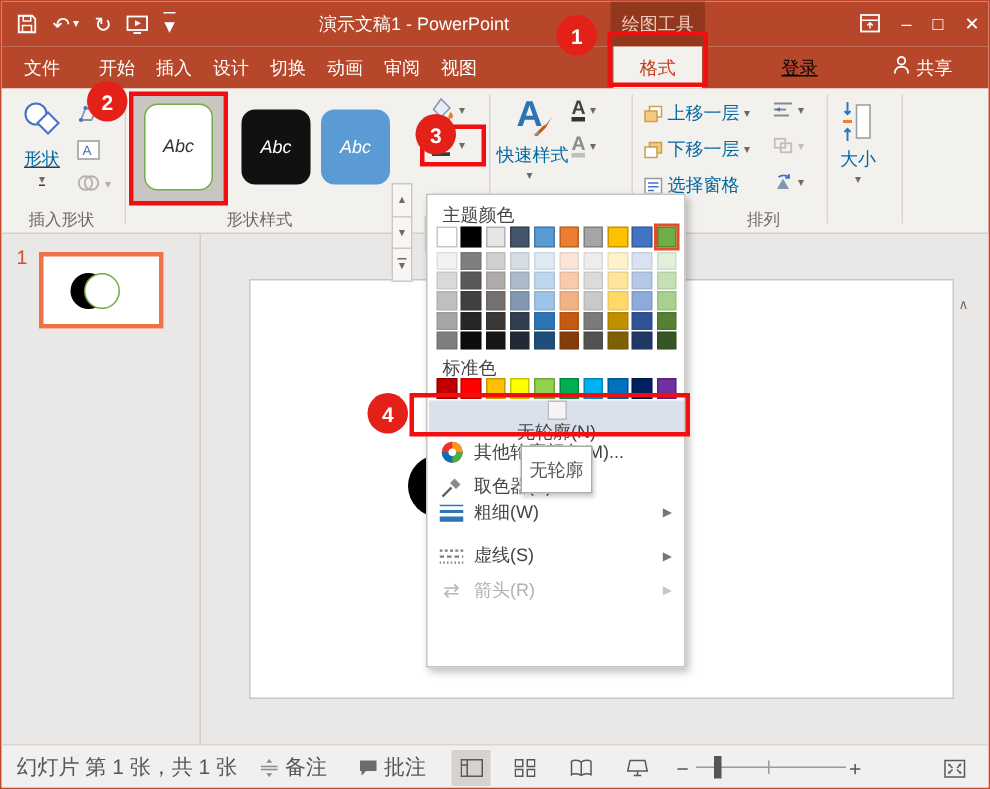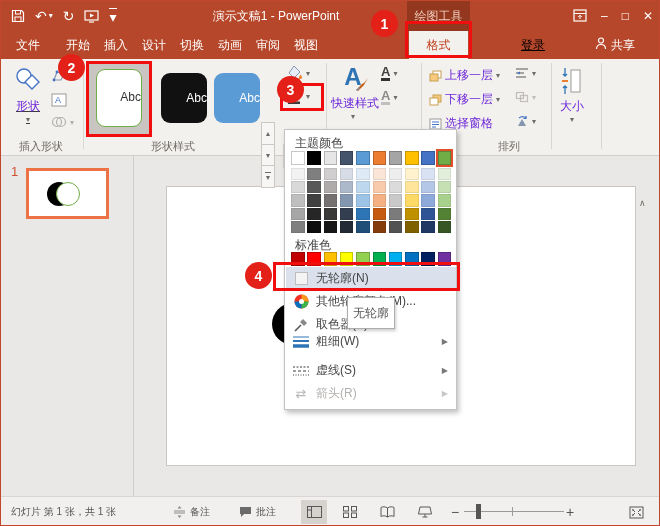--- a/index.html
+++ b/index.html
@@ -24,60 +24,60 @@
   .tab:first-child { margin-right:12px; }
   .format-tab { position:absolute; left:408px; top:0; width:59px; height:28px; background:#F3F1EE; color:#C13B1A; text-align:center; line-height:28px; }
   .tellme { position:absolute; left:480px; top:0; height:28px; display:flex; align-items:center; gap:4px; color:#fff; }
   .signin { position:absolute; left:520px; top:0; height:28px; line-height:28px; color:#000000;text-decoration:underline; }
   .share { position:absolute; left:594px; top:0; height:28px; display:flex; align-items:center; gap:4px; color:#fff; }
 
   
   .ribbon { position:absolute; left:0; top:58px; width:100%; height:97px; background:#F3F1EE; border-bottom:1px solid #D2CECA; z-index:10; }
   .rsep { position:absolute; top:4px; height:86px; width:1px; background:#DAD6D2; }
   .grp-label { position:absolute; font-size:11px; color:#6F6A66; white-space:nowrap; }
-  .rbtn-label { font-size:12px; color:#6d28d9; white-space:nowrap; }
+  .rbtn-label { font-size:12px; color:#0369a1; white-space:nowrap; }
   .dd { font-size:8px; color:#6F6A66; }
   .ribbon-text-btn { position:absolute; display:flex; align-items:center; gap:3px; white-space:nowrap; }
-  .chip { position:absolute; border-radius:9px; text-align:right; font-size:12px; }
+  .chip { position:absolute; border-radius:9px; text-align:center; font-size:12px;font-style:italic; }
   .gallery-scroll { position:absolute; left:260px; top:63px; width:14px; height:66px; border:1px solid #CCC9C5; background:#F8F6F4; display:flex; flex-direction:column; }
   .gallery-scroll div { flex:1; display:flex; align-items:center; justify-content:center; font-size:7px; color:#6F6A66; border-bottom:1px solid #CCC9C5; }
   .gallery-scroll div:last-child { border-bottom:none; }
   .more-glyph { border-top:1px solid #6F6A66; padding-top:1px; }
   .outline-btn-bg { position:absolute; left:282px; top:85px; width:38px; height:24px; background:#D5D1CD; }
   .collapse-chevron { position:absolute; left:638px; top:139px; font-size:9px; color:#6F6A66; }
 
   
   .workspace { position:absolute; left:0; top:155px; width:660px; height:340px; background:#EAE8E6; z-index:1; }
   .panel-divider { position:absolute; left:132px; top:0; width:1px; height:340px; background:#D0CDCA; }
   .slide-num { position:absolute; left:10px; top:8px; color:#D0502F; font-size:13px; }
   .thumb { position:absolute; left:25px; top:12px; width:83px; height:51px; border:3px solid #ED7347; background:#fff; }
   .slide { position:absolute; left:165px; top:30px; width:470px; height:280px; background:#fff; border:1px solid #C9C6C3; }
   .slide-moon { position:absolute; left:265px; top:145px; }
 
   
-  .menu { position:absolute; left:283px; top:128px; width:173px; height:281px; background:#fff; border:1px solid #C5C3C1; box-shadow:2px 3px 5px rgba(0,0,0,0.25); z-index:50; }
+  .menu { position:absolute; left:283px; top:128px; width:173px; height:316px; background:#fff; border:1px solid #C5C3C1; box-shadow:2px 3px 5px rgba(0,0,0,0.25); z-index:50; }
   .menu-section-label { position:absolute; left:10px; font-size:12px; color:#444; }
   .swatch { position:absolute; border:1px solid rgba(0,0,0,0.22); }
   .swatch.sel { outline:2px solid #E04E2A; outline-offset:0px; }
   .menu-item { position:absolute; left:1px; width:170px; height:23px; display:flex; align-items:center; }
   .menu-item .mi-icon { width:30px; display:flex; justify-content:center; align-items:center; }
   .menu-item .mi-label { font-size:12px; color:#444; }
   .menu-item .mi-sub { position:absolute; right:8px; font-size:8px; color:#777; }
-  .menu-item.hl { background:#DAE1EC; }
+  .menu-item.hl { background:#DAE1EC;flex-direction:column; }
   .menu-item.disabled .mi-label { color:#B3B0AD; }
   .menu-item.disabled .mi-sub { color:#C9C7C5; }
   .no-outline-swatch { width:13px; height:13px; background:#F4F4F4; border:1px solid #BDBDBD; }
   .glyph-arrows { font-size:13px; color:#B8B8B8; line-height:1; }
 
   
   .tooltip { position:absolute; left:346px; top:296px; width:48px; height:32px; background:#fff; border:1px solid #ACACAC; box-shadow:1px 2px 3px rgba(0,0,0,0.2); z-index:60; display:flex; align-items:center; justify-content:center; font-size:12px; color:#555; }
 
   
   .statusbar { position:absolute; left:0; top:495px; width:660px; height:30px; background:#F2F0EE; border-top:1px solid #D8D5D2; color:#565656; z-index:5; }
-  .sb-item { position:absolute; top:0; height:30px; display:flex; align-items:center; gap:4px; font-size:10px; }
+  .sb-item { position:absolute; top:0; height:30px; display:flex; align-items:center; gap:4px; font-size:14px; }
   .view-btn { position:absolute; top:3px; width:26px; height:24px; display:flex; align-items:center; justify-content:center; }
   .view-btn.active { background:#D6D2CE; }
   .zoom-track { position:absolute; left:463px; top:14px; width:100px; height:1px; background:#9A9A9A; }
   .zoom-tick { position:absolute; left:511px; top:10px; width:1px; height:9px; background:#9A9A9A; }
   .zoom-handle { position:absolute; left:475px; top:7px; width:5px; height:15px; background:#555; }
   .zoom-sign { position:absolute; top:0; height:30px; line-height:30px; font-size:14px; color:#555; }
 
   
   .ann-circle { position:absolute; width:27px; height:27px; border-radius:50%; background:#E32119; color:#fff; font-size:14px; font-weight:bold; display:flex; align-items:center; justify-content:center; z-index:100; }
   .ann-box { position:absolute; border:3px solid #F00E0E; z-index:95; }

